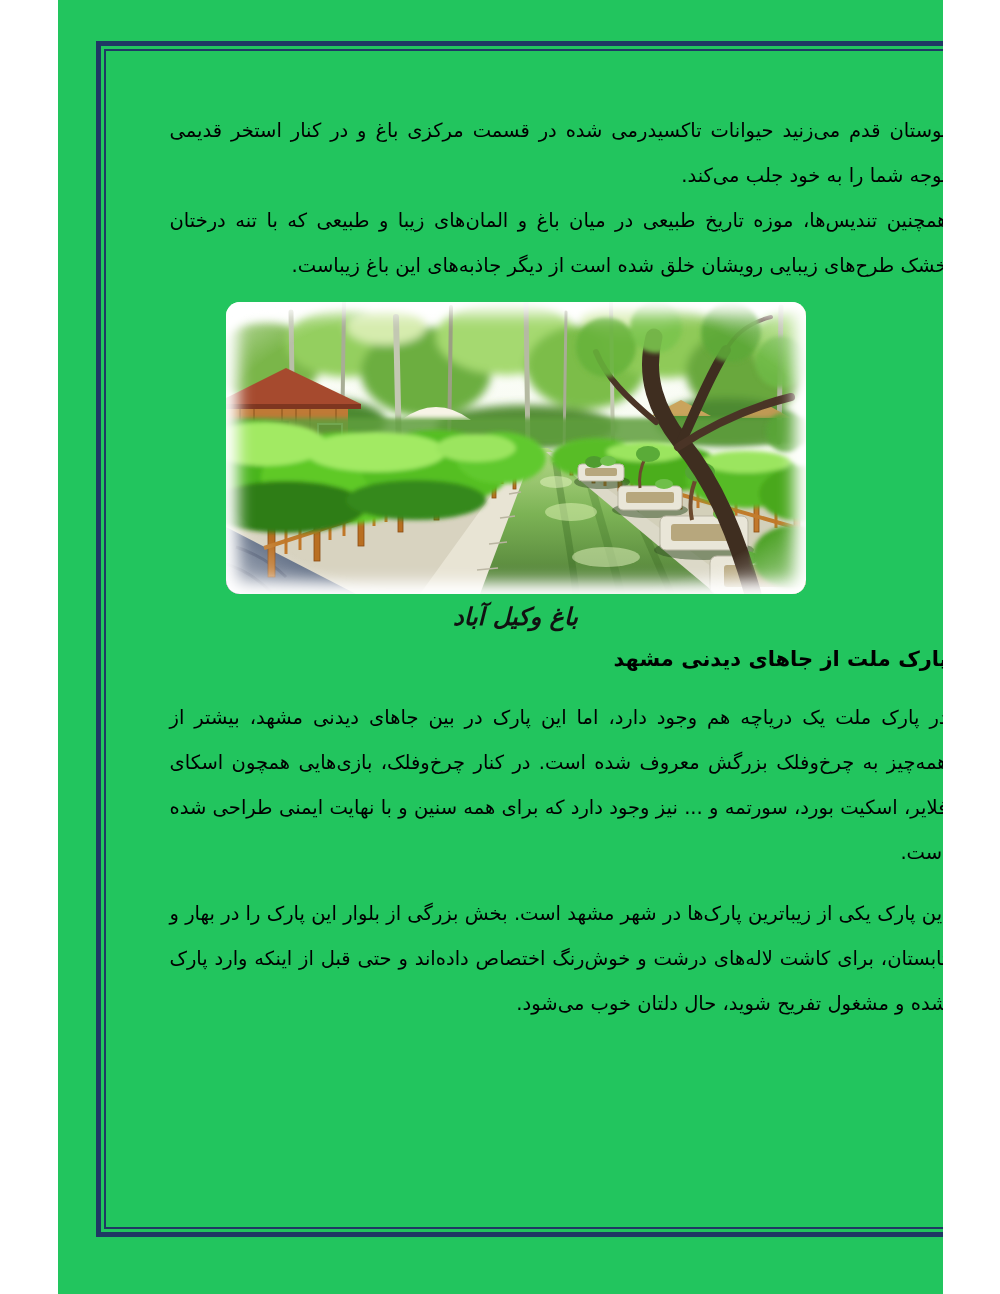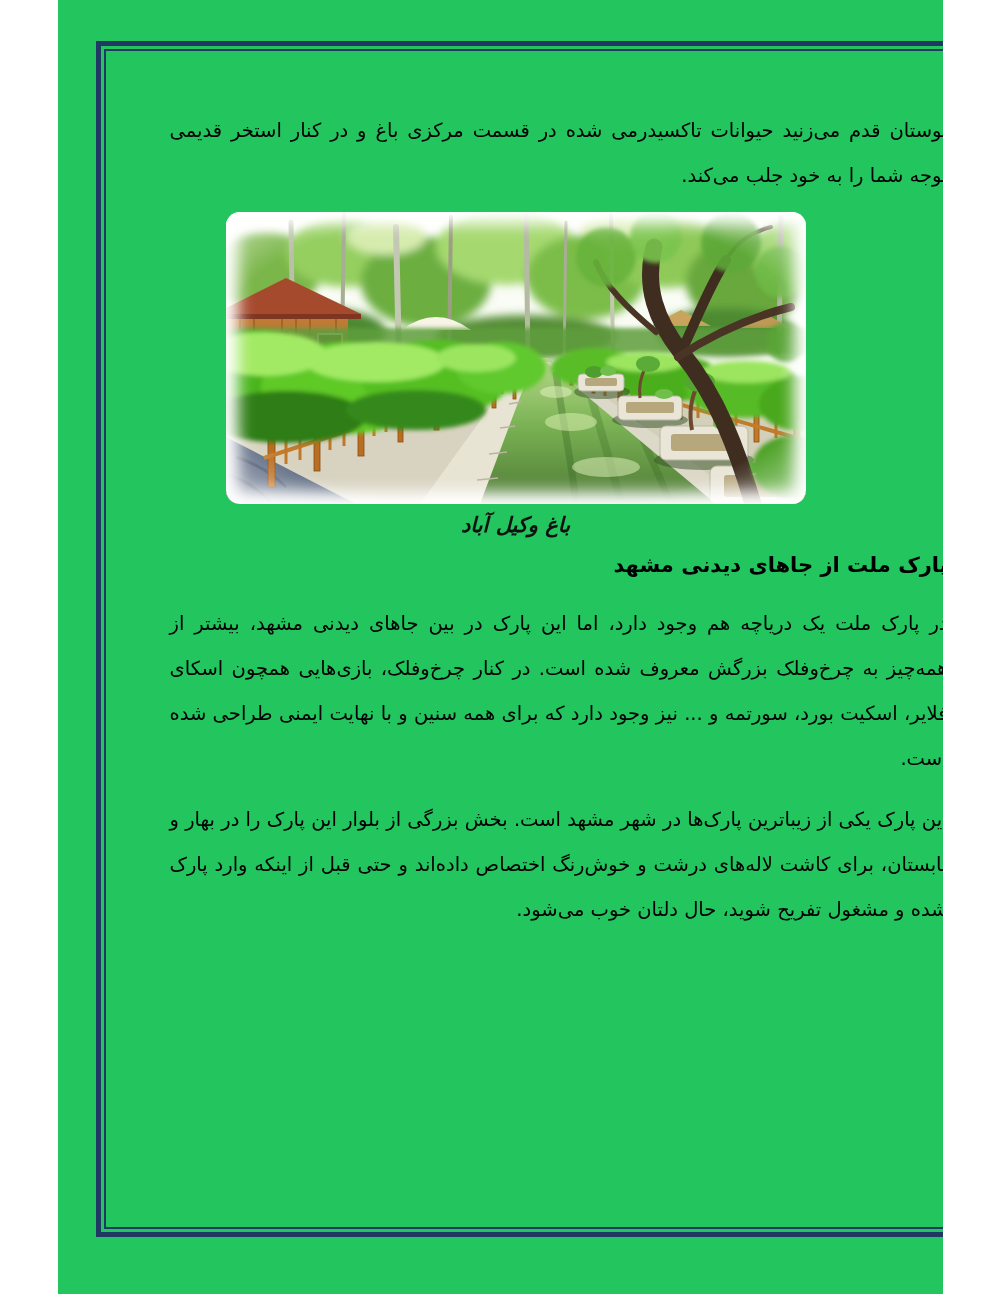--- a/index.html
+++ b/index.html
@@ -26,36 +26,37 @@
   }
   .sect{margin-top:16px;}
   .fig{margin:14px 142px 0 56px;width:580px;}
   .photo-wrap{position:relative;width:580px;height:292px;border-radius:14px;overflow:hidden;}
   .photo-wrap::after{
     content:"";position:absolute;inset:0;border-radius:14px;pointer-events:none;
     box-shadow:inset 0 0 16px 12px #ffffff;
   }
   .photo-wrap svg{display:block;}
   .caption{
-    margin-top:8px;text-align:center;font-size:21px;font-weight:bold;font-style:italic;
+    margin-top:8px;text-align:center;font-size:24px;font-weight:bold;font-style:italic;
     font-family:"DejaVu Serif",serif;color:#111;
   }
   .h{font-weight:bold;font-size:21px;line-height:40px;margin:64px 0 0;}
   .h.zoo{color:var(--zoo_heading,#1f4e79);}
   .h.park{color:var(--park_heading,#000000);margin-top:8px;}
 </style>
 </head>
 <body>
 
 <div class="page">
   <div class="frame"></div>
 
   <div class="content">
 
     <p class="para">بوستان قدم می‌زنید حیوانات تاکسیدرمی شده در قسمت مرکزی باغ و در کنار استخر قدیمی توجه شما را به خود جلب می‌کند.</p>
+    <p class="para">همچنین تندیس‌ها، موزه تاریخ طبیعی در میان باغ و المان‌های زیبا و طبیعی که با تنه درختان خشک طرح‌های زیبایی رویشان خلق شده است از دیگر جاذبه‌های این باغ زیباست.</p>
 
     <figure class="fig">
       <div class="photo-wrap">
         <svg viewBox="0 0 580 292" width="580" height="292" aria-hidden="true">
           <defs>
             <linearGradient id="sky" x1="0" y1="0" x2="0" y2="1">
               <stop offset="0" stop-color="#ffffff"></stop>
                 <stop offset="1" stop-color="#edf6df"></stop>
             </linearGradient>
             <linearGradient id="waterg" x1="0" y1="0" x2="0" y2="1">

